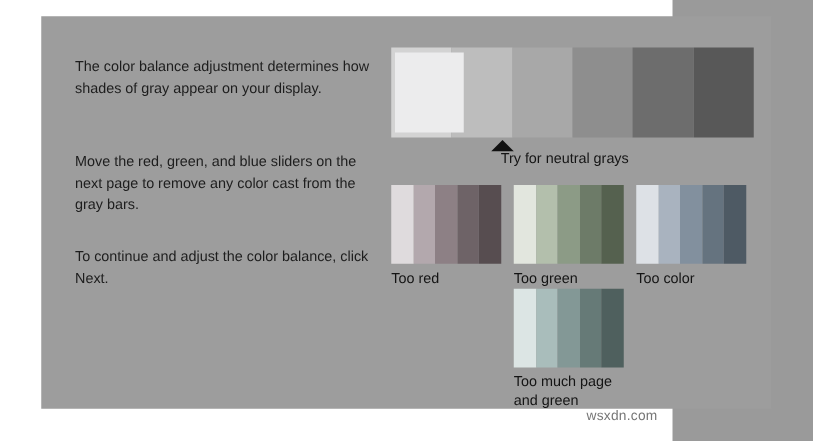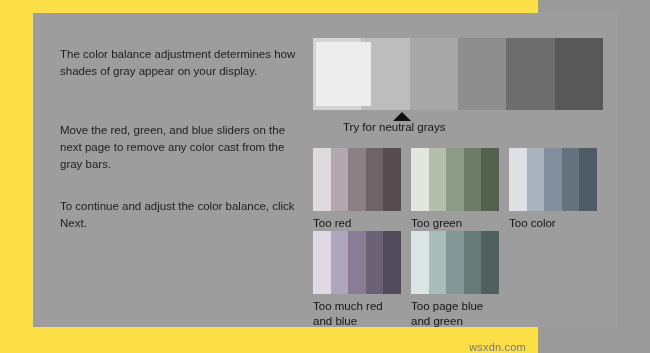--- a/index.html
+++ b/index.html
@@ -12,21 +12,21 @@
     height: 353px;
     font-family: "Liberation Sans", sans-serif;
     position: relative;
     overflow: hidden;
   }
   #page {
     position: absolute;
     left: 0; top: 0;
     width: 538px;
     height: 353px;
-    background: #fde047;
+    background: #ffffff;
   }
   .white-panel {
     position: absolute;
     left: 33px;
     top: 13px;
     width: 584px;
     height: 314px;
     background: #9d9d9d;
   }
   
@@ -71,21 +71,21 @@
     height: 0;
     border-left: 9px solid transparent;
     border-right: 9px solid transparent;
     border-bottom: 9px solid #111;
   }
   #neutral-caption {
     position: absolute;
     left: 343px;
     top: 121px;
     width: 160px;
-    text-align: left;
+    text-align: right;
     font-size: 11.5px;
     color: #151515;
   }
 
   
   .sample {
     position: absolute;
     width: 88px;
   }
   .sample .bars {
@@ -106,21 +106,21 @@
   #s2 { left: 509px; top: 148px; }
   
   #s3 { left: 313px; top: 231px; }
   #s4 { left: 411px; top: 231px; }
   #s5 { left: 509px; top: 231px; }
 
   
   #watermark {
     position: absolute;
     right: 12px;
-    bottom: 0;
+    bottom: 14px;
     font-size: 11px;
     color: #767676;
     letter-spacing: .2px;
   }
 </style>
 </head>
 <body>
 
 <div id="page">
   <div class="white-panel"></div>
@@ -165,35 +165,25 @@
   <div class="sample" id="s2">
     <div class="bars">
         <span style="background: rgb(221, 225, 230);"></span>
         <span style="background: rgb(169, 179, 191);"></span>
         <span style="background: rgb(130, 144, 158);"></span>
         <span style="background: rgb(101, 115, 127);"></span>
         <span style="background: rgb(78, 90, 100);"></span>
       </div>
     <div class="cap">Too color</div>
   </div>
-  <div class="sample" id="s3">
-    <div class="bars">
-        <span style="background: rgb(222, 217, 227);"></span>
-        <span style="background: rgb(176, 166, 187);"></span>
-        <span style="background: rgb(136, 125, 149);"></span>
-        <span style="background: rgb(106, 97, 117);"></span>
-        <span style="background: rgb(82, 75, 92);"></span>
-      </div>
-    <div class="cap">Too much red and blue</div>
-  </div>
   <div class="sample" id="s4">
     <div class="bars">
         <span style="background: rgb(220, 229, 228);"></span>
         <span style="background: rgb(169, 189, 187);"></span>
         <span style="background: rgb(131, 152, 150);"></span>
         <span style="background: rgb(102, 122, 119);"></span>
         <span style="background: rgb(79, 96, 94);"></span>
       </div>
-    <div class="cap">Too page blue and green</div>
+    <div class="cap">Too much page and green</div>
   </div>
 
   <div id="watermark">wsxdn.com</div>
 </div>
 
 </body></html>

